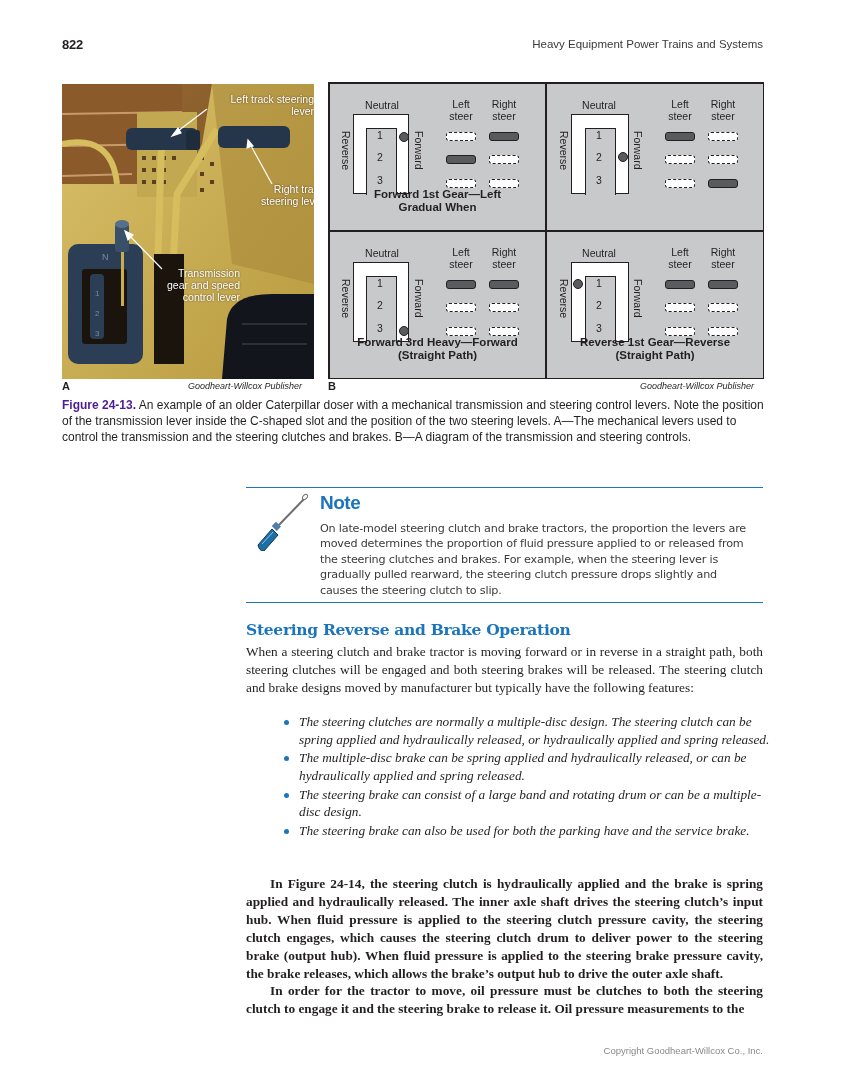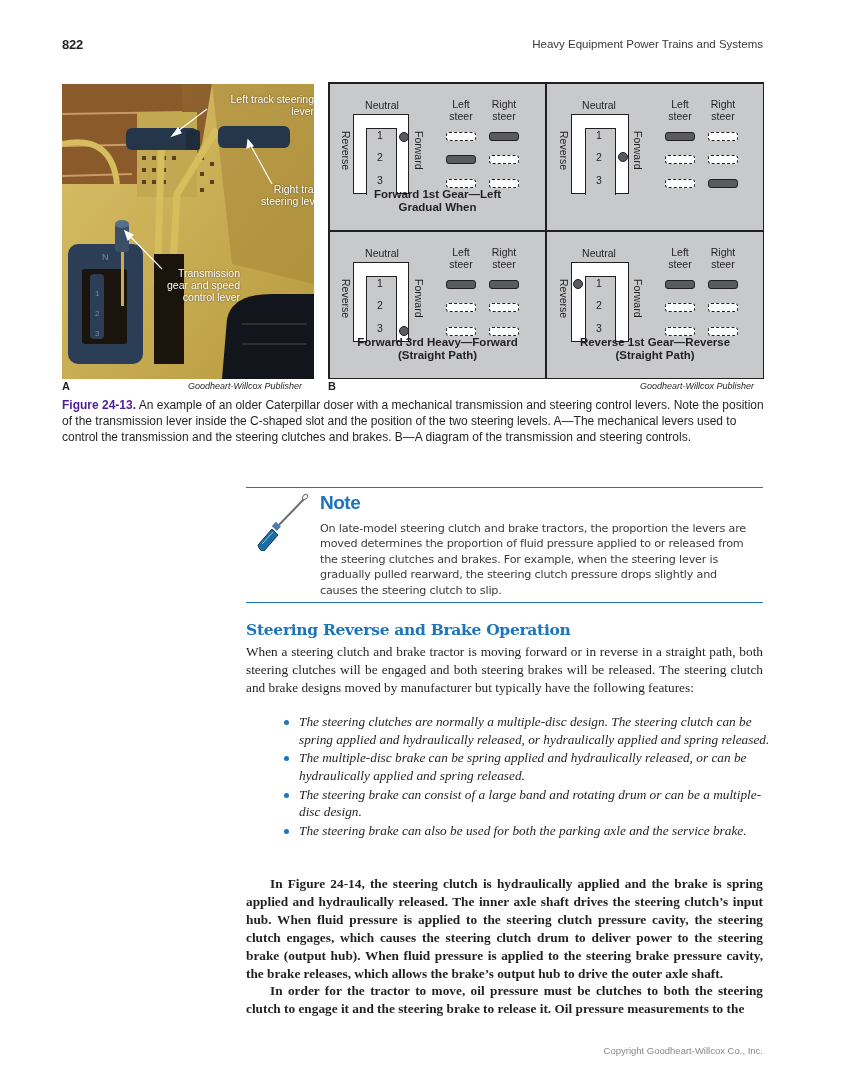--- a/index.html
+++ b/index.html
@@ -268,19 +268,19 @@
 <div class="abs note-body">On late-model steering clutch and brake tractors, the proportion the levers are moved determines the proportion of fluid pressure applied to or released from the steering clutches and brakes. For example, when the steering lever is gradually pulled rearward, the steering clutch pressure drops slightly and causes the steering clutch to slip.</div>
 <div class="abs note-rule" style="top:602px;"></div>
 
 <div class="abs section-title">Steering Reverse and Brake Operation</div>
 <div class="abs para body-text" style="top:643px;">When a steering clutch and brake tractor is moving forward or in reverse in a straight path, both steering clutches will be engaged and both steering brakes will be released. The steering clutch and brake designs moved by manufacturer but typically have the following features:</div>
 
 <ul class="abs bullets body-text">
   <li>The steering clutches are normally a multiple-disc design. The steering clutch can be spring applied and hydraulically released, or hydraulically applied and spring released.</li>
   <li>The multiple-disc brake can be spring applied and hydraulically released, or can be hydraulically applied and spring released.</li>
   <li>The steering brake can consist of a large band and rotating drum or can be a multiple-disc design.</li>
-  <li>The steering brake can also be used for both the parking axle and the service brake.</li>
+  <li>The steering brake can also be used for both the parking have and the service brake.</li>
 </ul>
 
 <div class="abs para body-text indent" style="top:875px;"><span>In </span><b>Figure 24-14</b><span>, the steering clutch is hydraulically applied and the brake is spring applied and hydraulically released. The inner axle shaft drives the steering clutch’s input hub. When fluid pressure is applied to the steering clutch pressure cavity, the steering clutch engages, which causes the steering clutch drum to deliver power to the steering brake (output hub). When fluid pressure is applied to the steering brake pressure cavity, the brake releases, which allows the brake’s output hub to drive the outer axle shaft.</span></div>
 <div class="abs para body-text indent" style="top:982px;">In order for the tractor to move, oil pressure must be clutches to both the steering clutch to engage it and the steering brake to release it. Oil pressure measurements to the</div>
 
 <div class="abs copyright">Copyright Goodheart-Willcox Co., Inc.</div>
 
 </body></html>

